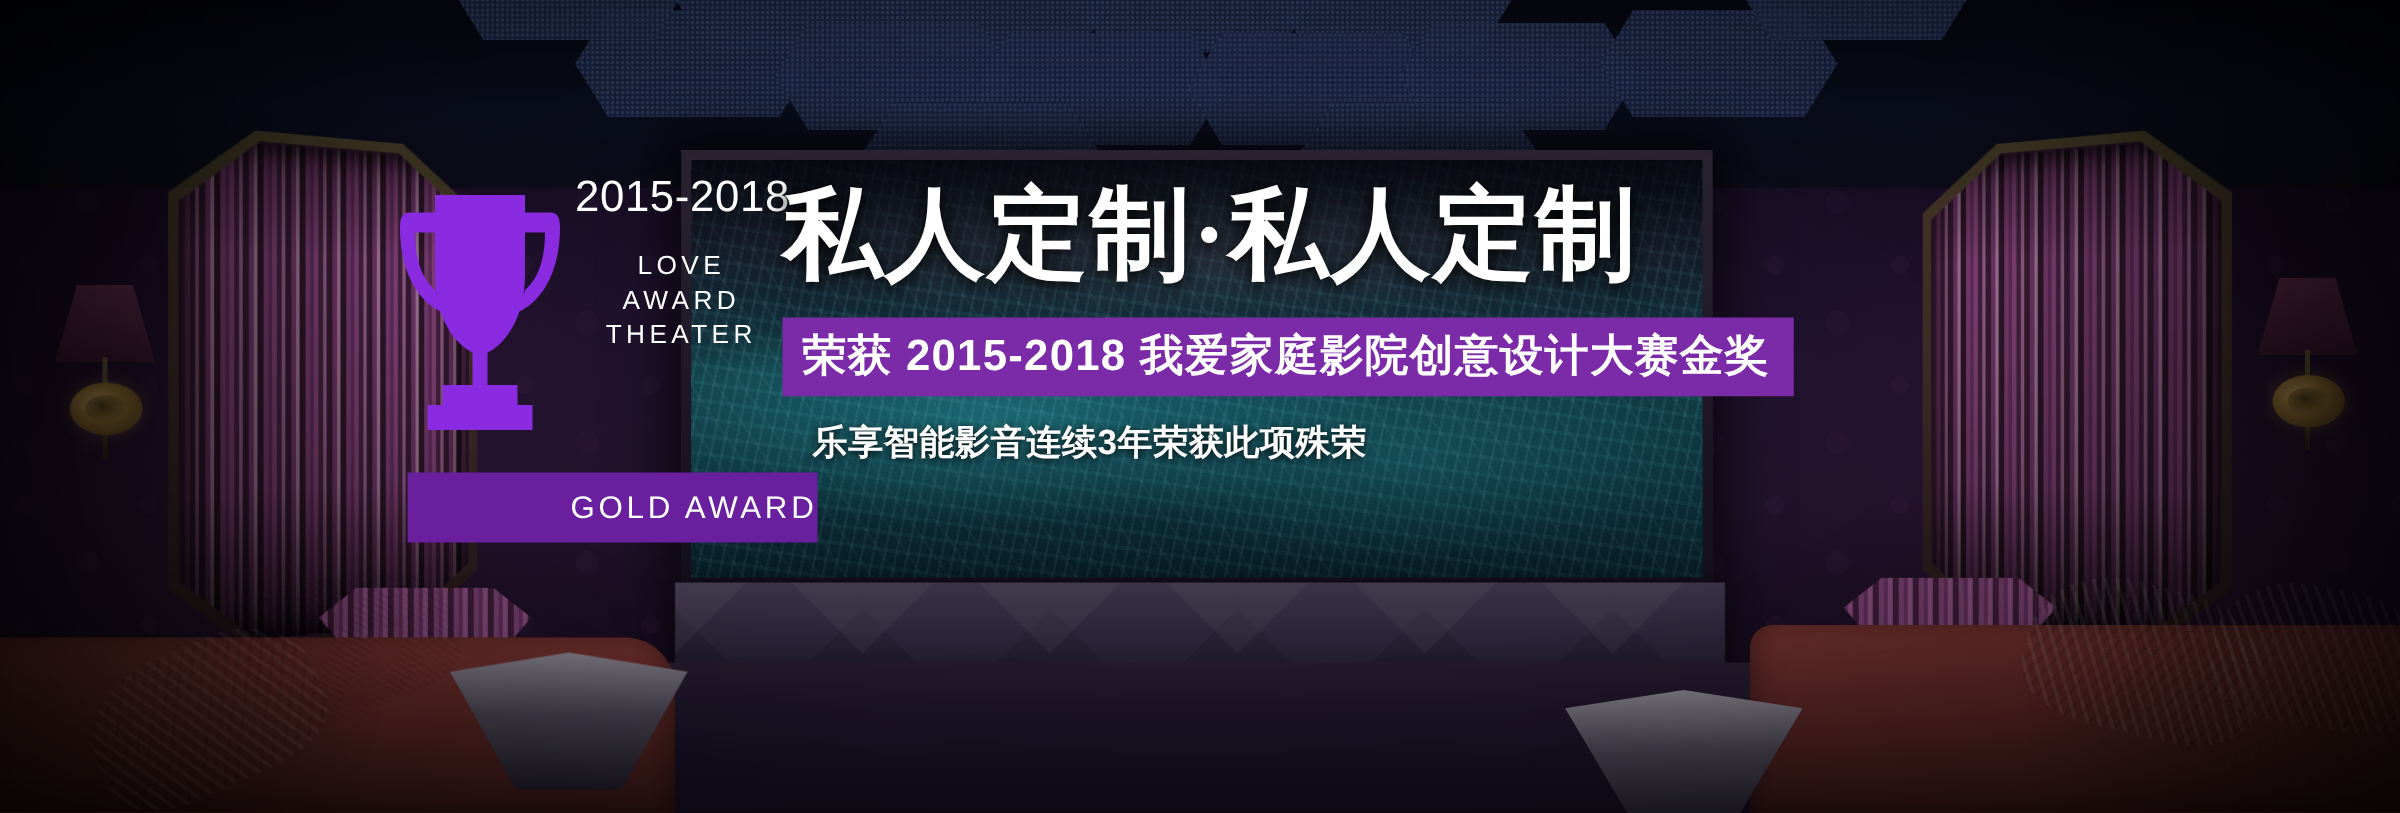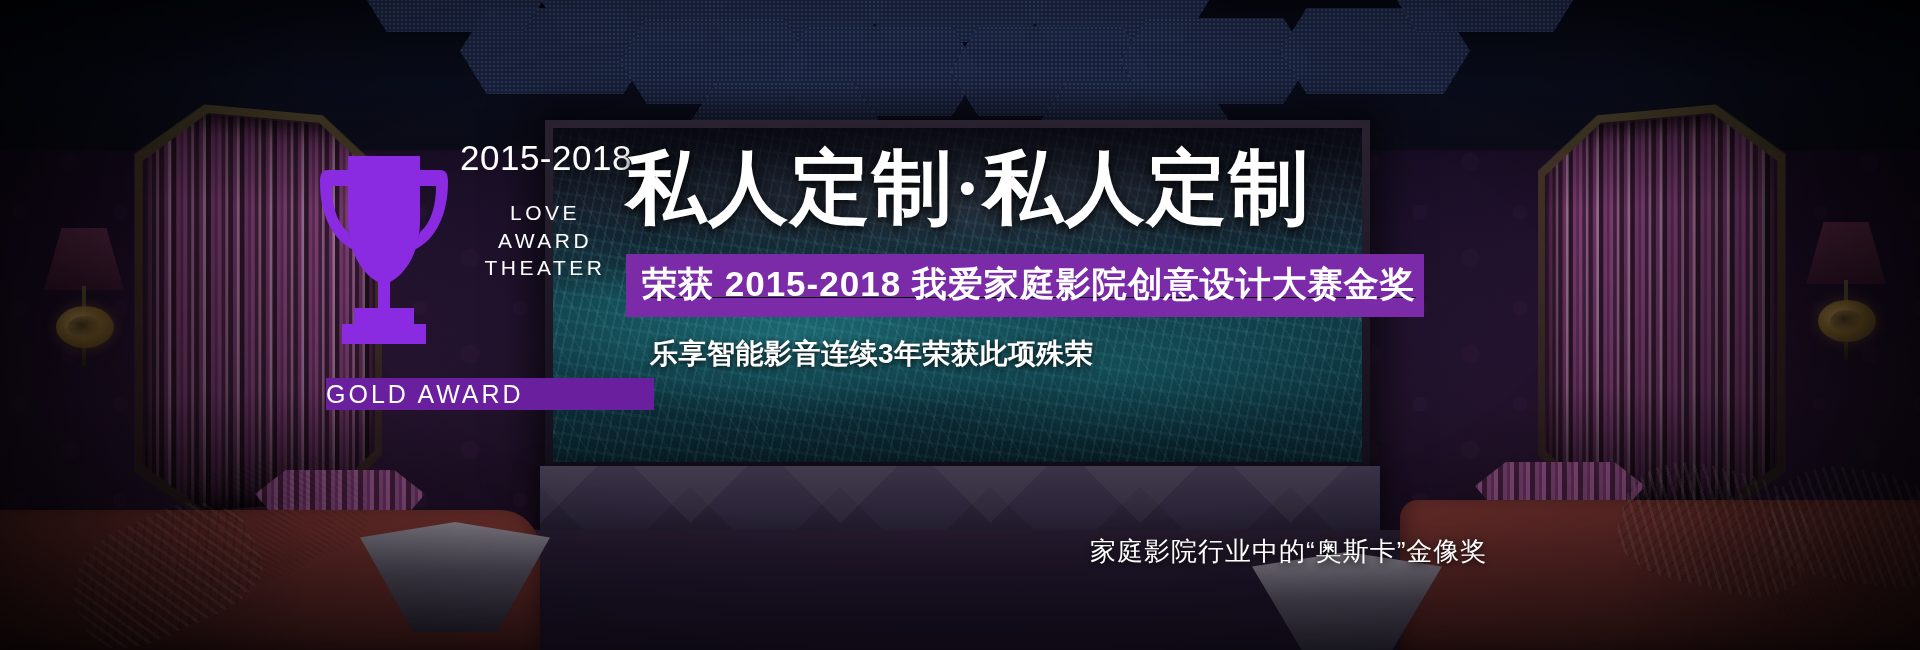--- a/index.html
+++ b/index.html
@@ -206,37 +206,36 @@
   .award-text { position:absolute; left:142px; top:0; width:170px; text-align:center; }
   .years {
     font-size:35px; letter-spacing:.5px; color:#fff; font-weight:400;
     line-height:1; white-space:nowrap;
   }
   .lht { margin-top:24px; }
   .lht div {
     font-size:21px; color:#fff; letter-spacing:3.5px; line-height:1.32; font-weight:300;
   }
   .gold-award {
-    position:absolute; left:8px; top:238px; width:328px; height:32px;
-    background:#6a1f9e; display:flex; align-items:center; justify-content:flex-start;
+    position:absolute; left:8px; top:238px; width:328px; height:56px;
+    background:#6a1f9e; display:flex; align-items:center; justify-content:flex-end;
   }
   .gold-award span { color:#fff; font-size:25px; letter-spacing:3px; font-weight:300; }
 
   
   .copy { position:absolute; left:626px; top:148px; width:1120px; }
   .headline {
     font-family:"Liberation Serif", serif;
     font-size:80px; line-height:1; color:#fff; font-weight:700;
     letter-spacing:2px; white-space:nowrap;
     text-shadow:0 3px 10px rgba(0,0,0,.85), 0 0 26px rgba(0,0,0,.6);
   }
   .ribbon {
     margin-top:26px; display:inline-block; background:#7b2ba8;
-    padding:7px 8px 9px 16px;
-    text-decoration:underline;
+    padding:7px 19px 9px 16px;
   }
   .ribbon span {
     font-size:35px; color:#fff; font-weight:700; letter-spacing:1px; white-space:nowrap;
   }
   .subline {
     margin-top:18px; font-size:28px; color:#fff; font-weight:700; letter-spacing:.5px;
     white-space:nowrap; text-shadow:0 2px 7px rgba(0,0,0,.9);margin-left:24px;
   }
   .footnote {
     position:absolute; left:1090px; top:534px;
@@ -355,15 +354,14 @@
   </div>
 
   <div class="copy">
     <div class="headline">私人定制·私人定制</div>
     <div class="ribbon">
       <span>荣获 2015-2018 我爱家庭影院创意设计大赛金奖</span>
     </div>
     <div class="subline">乐享智能影音连续3年荣获此项殊荣</div>
   </div>
 
-  <div class="footnote">家庭影院行业中的“奥斯卡”金像奖</div>
 
 </div>
 
 </body></html>

